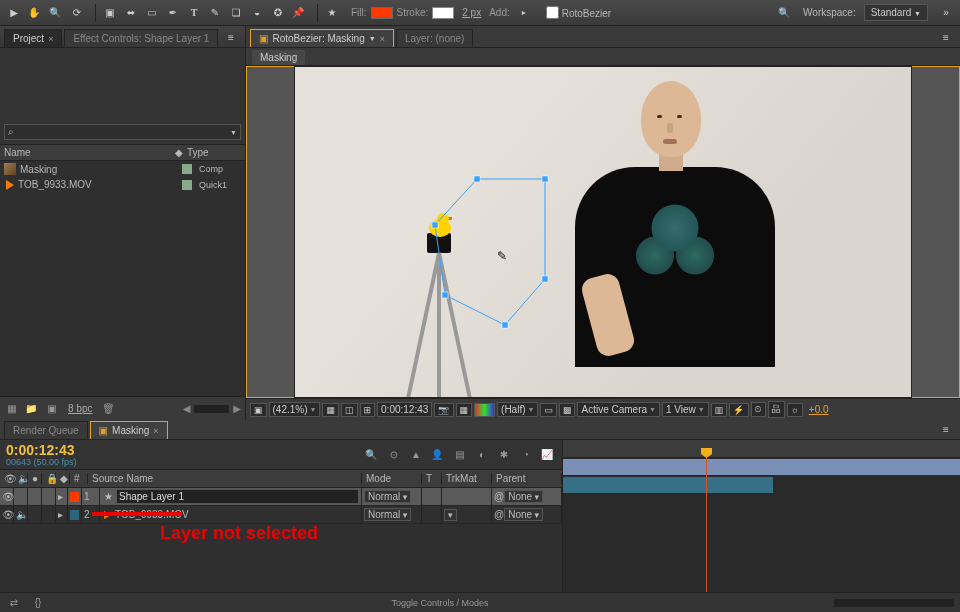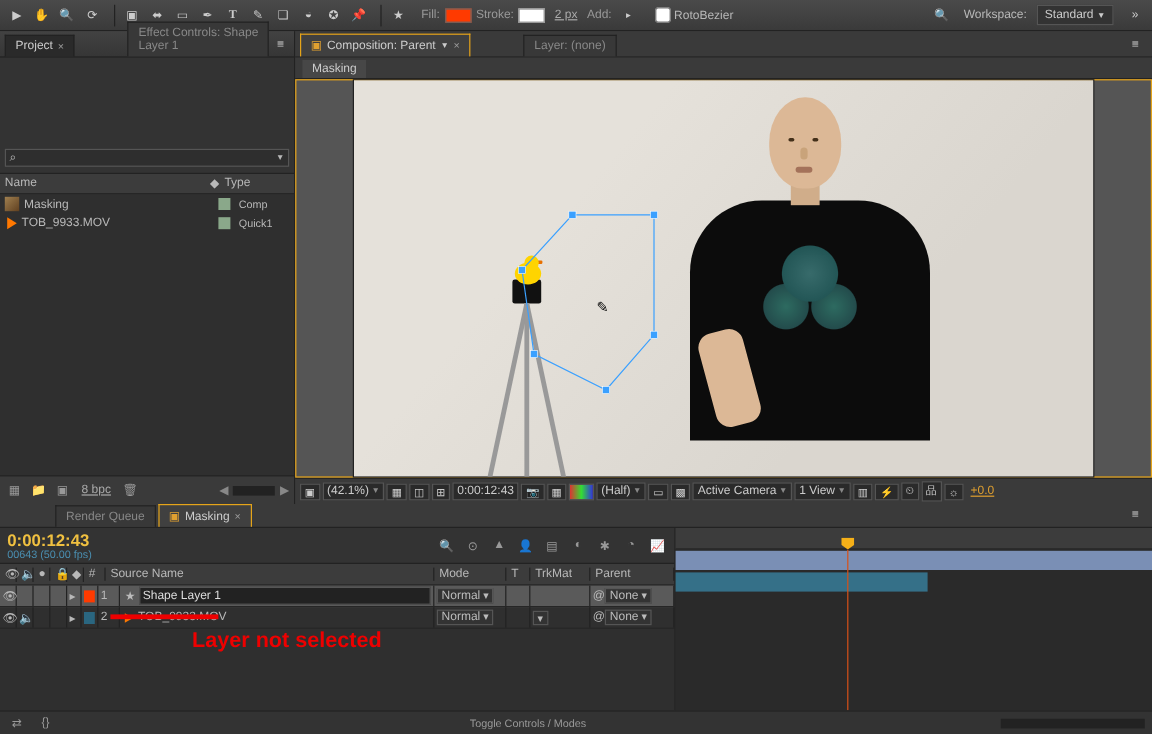--- a/index.html
+++ b/index.html
@@ -19,21 +19,21 @@
 
 .main-area { position:absolute; top:26px; left:0; right:0; height:394px; display:flex; }
 .left-panel { width:246px; background:#333; border-right:1px solid #222; display:flex; flex-direction:column; }
 .viewer-panel { flex:1; background:#333; display:flex; flex-direction:column; }
 
 
 .tab-bar { height:22px; background:linear-gradient(#424242,#363636); display:flex; align-items:flex-end; padding:0 4px; border-bottom:1px solid #222; }
 .tab { padding:3px 8px; background:#2a2a2a; color:#ccc; border:1px solid #222; border-bottom:none; margin-right:2px; font-size:10px; display:flex; align-items:center; gap:4px; cursor:pointer; }
 .tab.active { background:#404040; border-color:#e5a419; border-bottom:none; }
 .tab .x { color:#999; font-size:9px; }
-.tab.inactive-tab { background:#383838; color:#888;margin-left:42px; }
+.tab.inactive-tab { background:#383838; color:#888; }
 
 
 .project-body { flex:1; position:relative; padding:4px; }
 .project-header { display:flex; background:#3c3c3c; border-top:1px solid #222; border-bottom:1px solid #222; padding:2px 4px; }
 .project-header .col-name { flex:1; }
 .project-header .col-type { width:54px; }
 .project-items { flex:1; background:#2f2f2f; overflow:hidden; }
 .proj-item { display:flex; align-items:center; padding:2px 4px; gap:4px; cursor:pointer; }
 .proj-icon { width:12px; height:12px; display:inline-block; }
 .proj-icon.comp { background:linear-gradient(135deg,#a08050,#604020); }
@@ -218,21 +218,21 @@
         <span style="flex:0.6;height:8px;background:#222"></span>
         <span style="color:#888">▶</span>
       </div>
     </div>
   </div>
 
   <div class="viewer-panel">
     <div class="viewer-tabs-bar">
       <div class="tab active">
         <span style="color:#e0a030">▣</span>
-        <span>Composition: Parent</span>
+        <span>RotoBezier: Masking</span>
         <span style="font-size:7px">▼</span>
         <span class="x">×</span>
       </div>
       <div class="tab inactive-tab">
         <span>Layer: (none)</span>
       </div>
       <span style="margin-left:auto" class="tool-icon">≡</span>
     </div>
     <div class="viewer-subtab-row">
       <span class="viewer-subtab">Masking</span>

